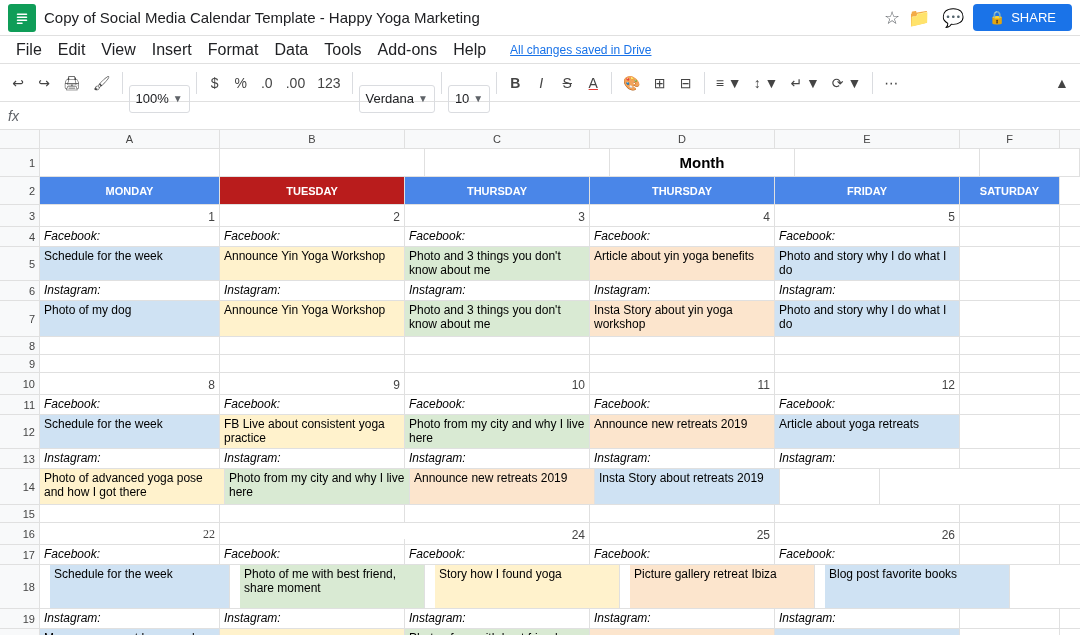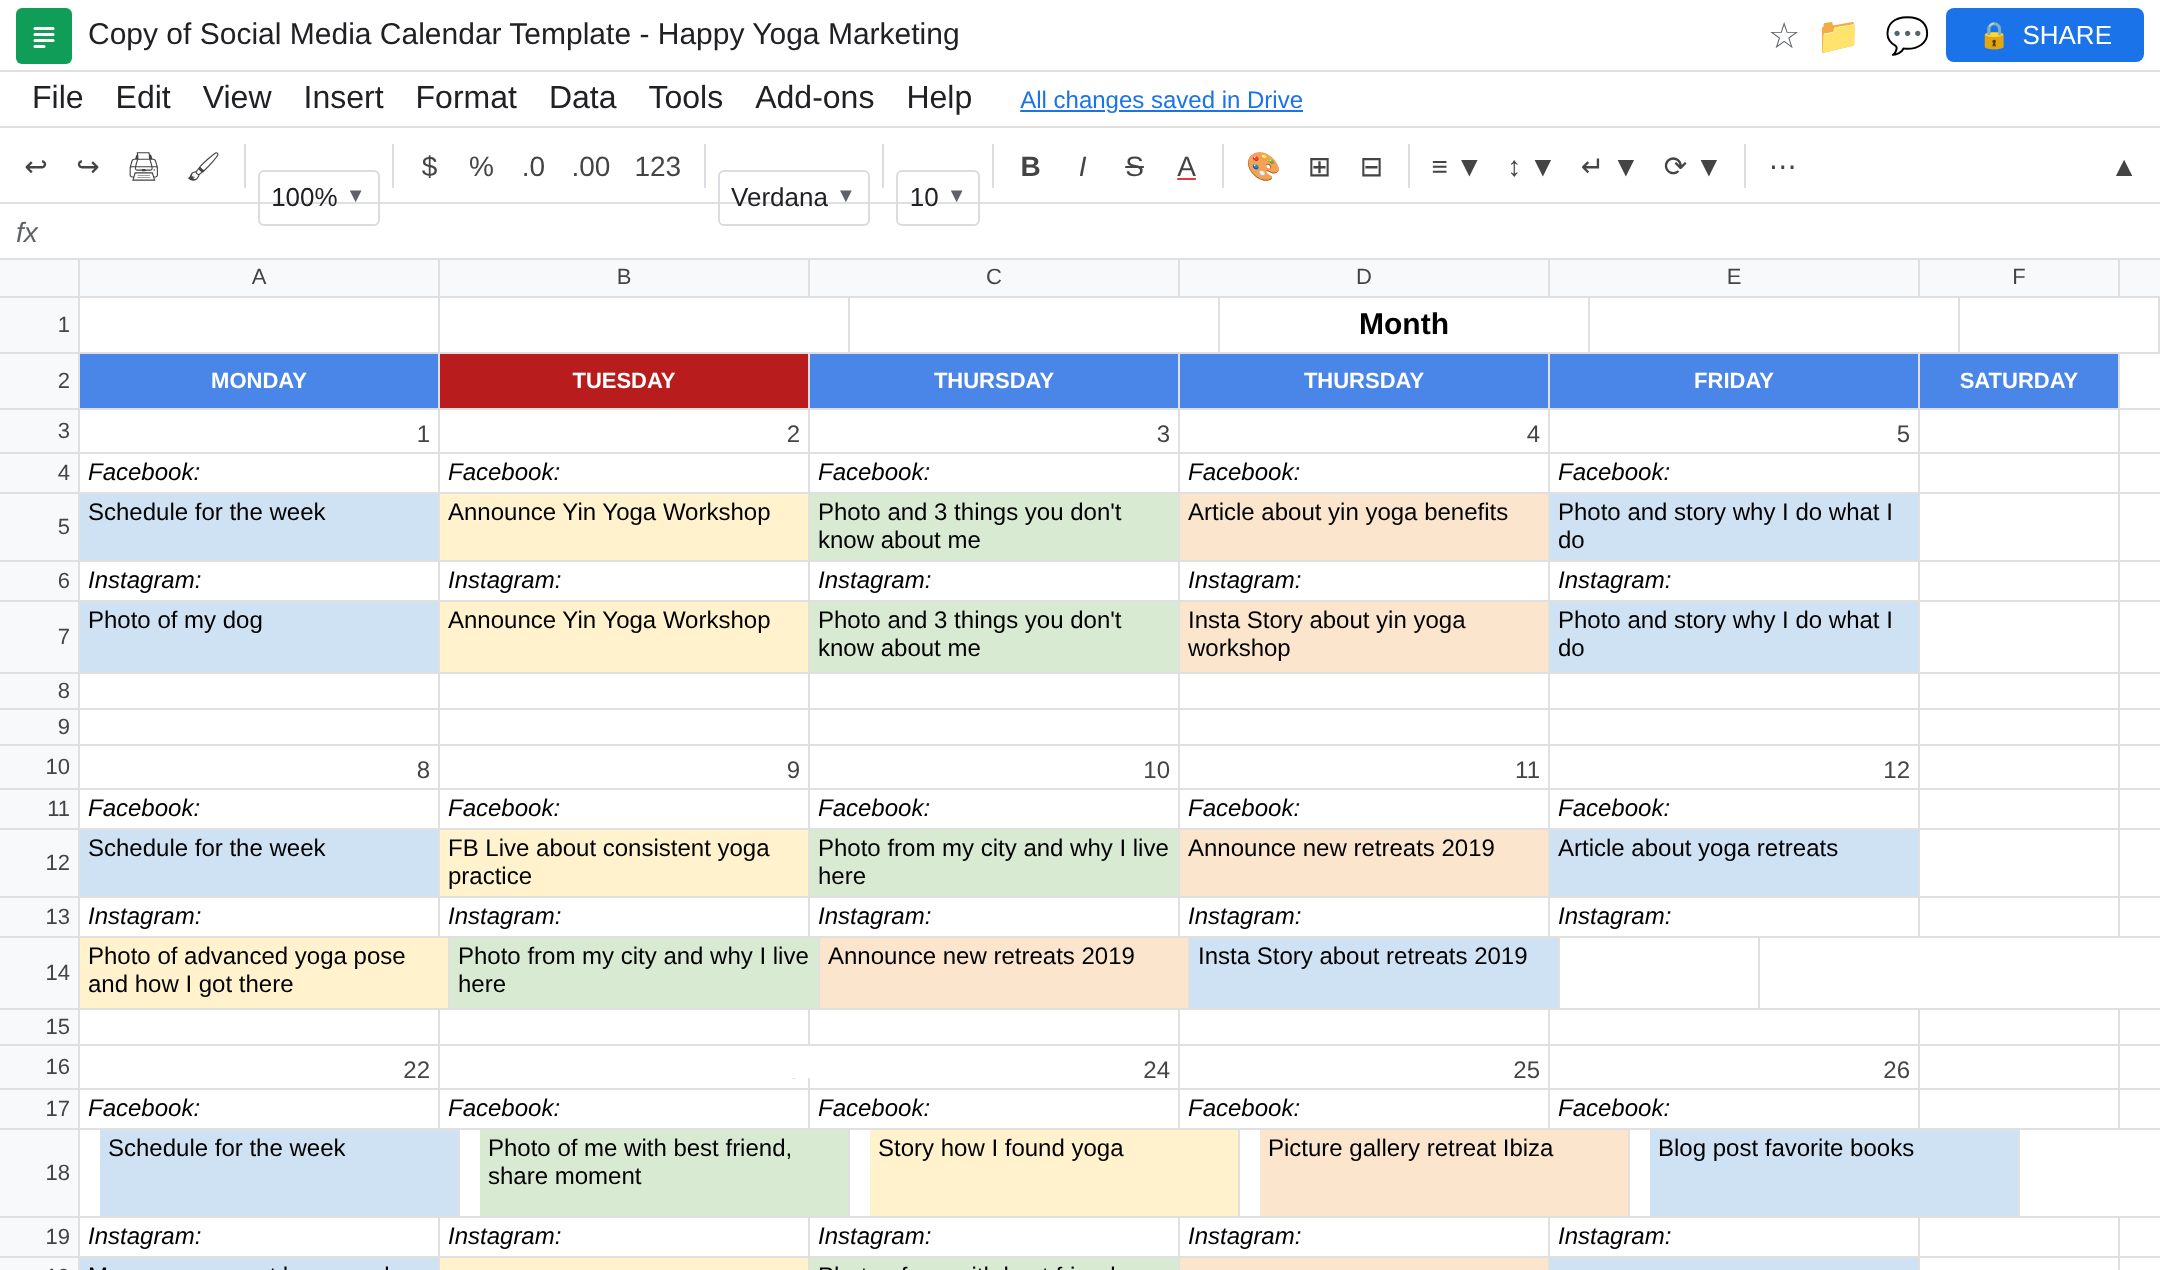--- a/index.html
+++ b/index.html
@@ -376,21 +376,21 @@
     <div class="cell col-a"></div>
     <div class="cell col-b"></div>
     <div class="cell col-c"></div>
     <div class="cell col-d"></div>
     <div class="cell col-e"></div>
     <div class="cell col-f"></div>
   </div>
 
   <div class="grid-row" style="height:22px;">
     <div class="row-num">16</div>
-    <div class="cell col-a" style="justify-content:flex-end;">
+    <div class="cell col-a" style="justify-content:flex-end;font-family:Liberation Serif, serif;">
         <span class="day-num">22</span>
       </div>
     <div class="cell col-b" style="justify-content:flex-end;align-items:flex-end;margin-top:16px;">
         <span class="day-num">23</span>
       </div>
     <div class="cell col-c" style="justify-content:flex-end;align-items:flex-end;">
         <span class="day-num">24</span>
       </div>
     <div class="cell col-d" style="justify-content:flex-end;align-items:flex-end;">
         <span class="day-num">25</span>

